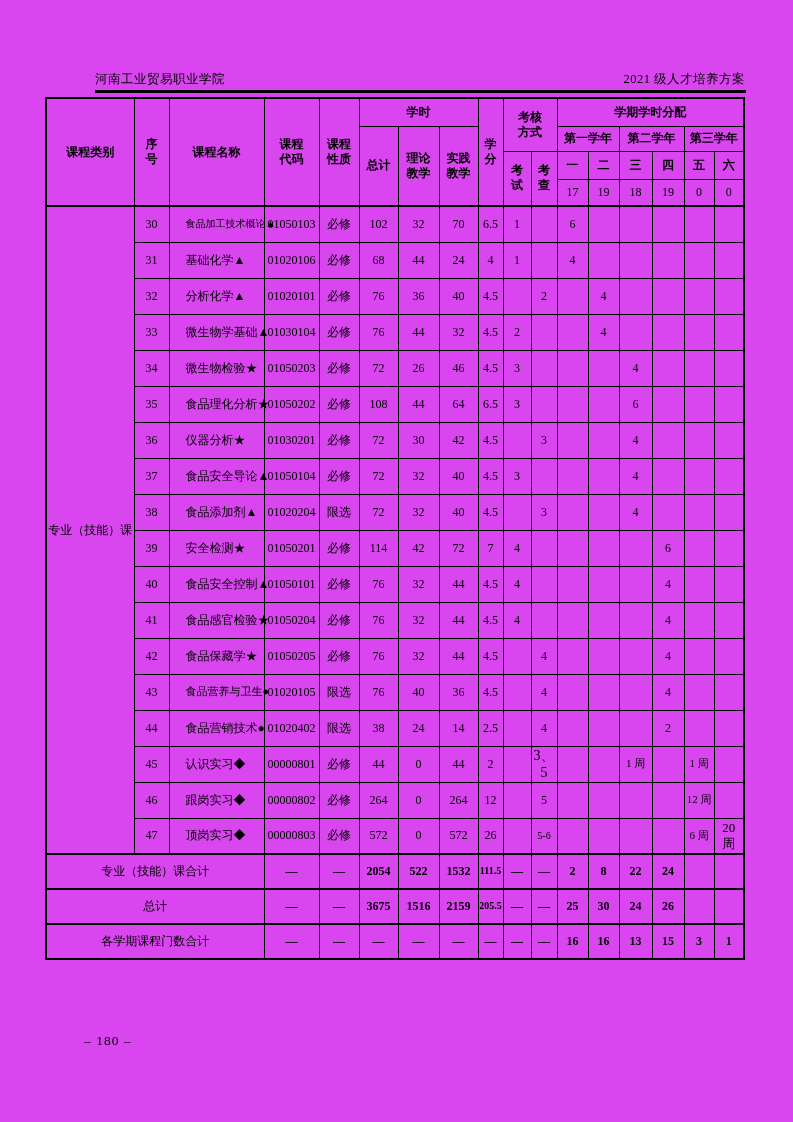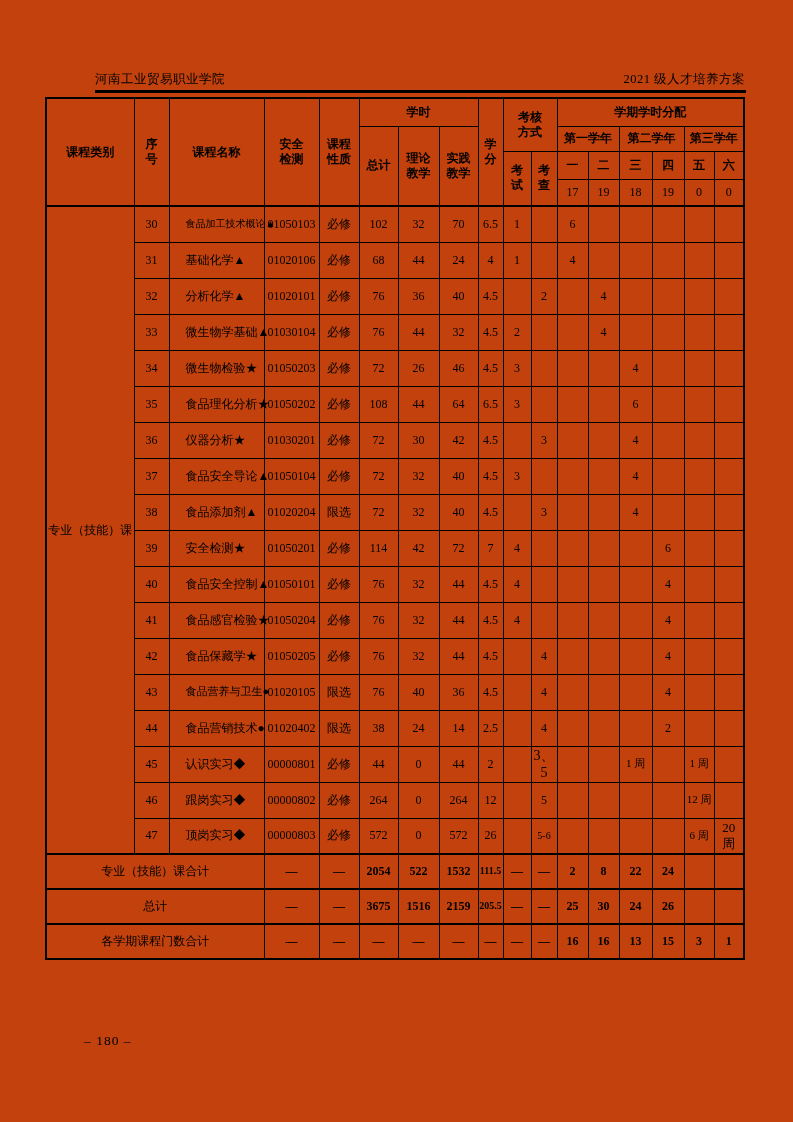--- a/index.html
+++ b/index.html
@@ -1,16 +1,16 @@
 <!DOCTYPE html>
 <html><head>
 <meta charset="utf-8">
 <style>
   html,body{margin:0;padding:0;background:#e8e8e8;}
-  .page{position:relative;width:793px;height:1122px;margin:0 auto;background:#c2410c;
+  .page{position:relative;width:793px;height:1122px;margin:0 auto;background:#d946ef;
         font-family:"Liberation Serif", serif;color:#000;overflow:hidden;}
   .doc-header{position:absolute;top:71px;left:95px;width:650px;display:flex;
               justify-content:space-between;font-size:12.5px;letter-spacing:.5px;}
   .header-rule{position:absolute;top:90px;left:95px;width:651px;height:2.5px;background:#000;}
   table.main{position:absolute;left:45px;top:97px;width:698px;border-collapse:collapse;
              table-layout:fixed;font-size:12px;border:2px solid #000;}
   td,th{border:1px solid #000;text-align:center;vertical-align:middle;padding:0;
         font-weight:normal;line-height:1.25;}
   thead th{font-weight:bold;}
   thead tr.r1{height:28px;} thead tr.r2{height:25px;}
@@ -56,21 +56,21 @@
         <col style="width:33px">
         <col style="width:32px">
       <col style="width:30px">
         <col style="width:30px">
     </colgroup>
     <thead>
       <tr class="r1">
         <th rowspan="4"><span>课程类别</span></th>
         <th rowspan="4"><span class="v1">序号</span></th>
         <th rowspan="4"><span>课程名称</span></th>
-        <th rowspan="4"><span class="v2">安全检测</span></th>
+        <th rowspan="4"><span class="v2">课程代码</span></th>
         <th rowspan="4"><span class="v2">课程性质</span></th>
         <th colspan="3"><span>学时</span></th>
         <th rowspan="4"><span class="v1">学分</span></th>
         <th colspan="2" rowspan="2"><span class="v2">考核方式</span></th>
         <th colspan="6"><span>学期学时分配</span></th>
       </tr>
       <tr class="r2">
         <th rowspan="3"><span>总计</span></th>
         <th rowspan="3"><span class="v2">理论教学</span></th>
         <th rowspan="3"><span class="v2">实践教学</span></th>

